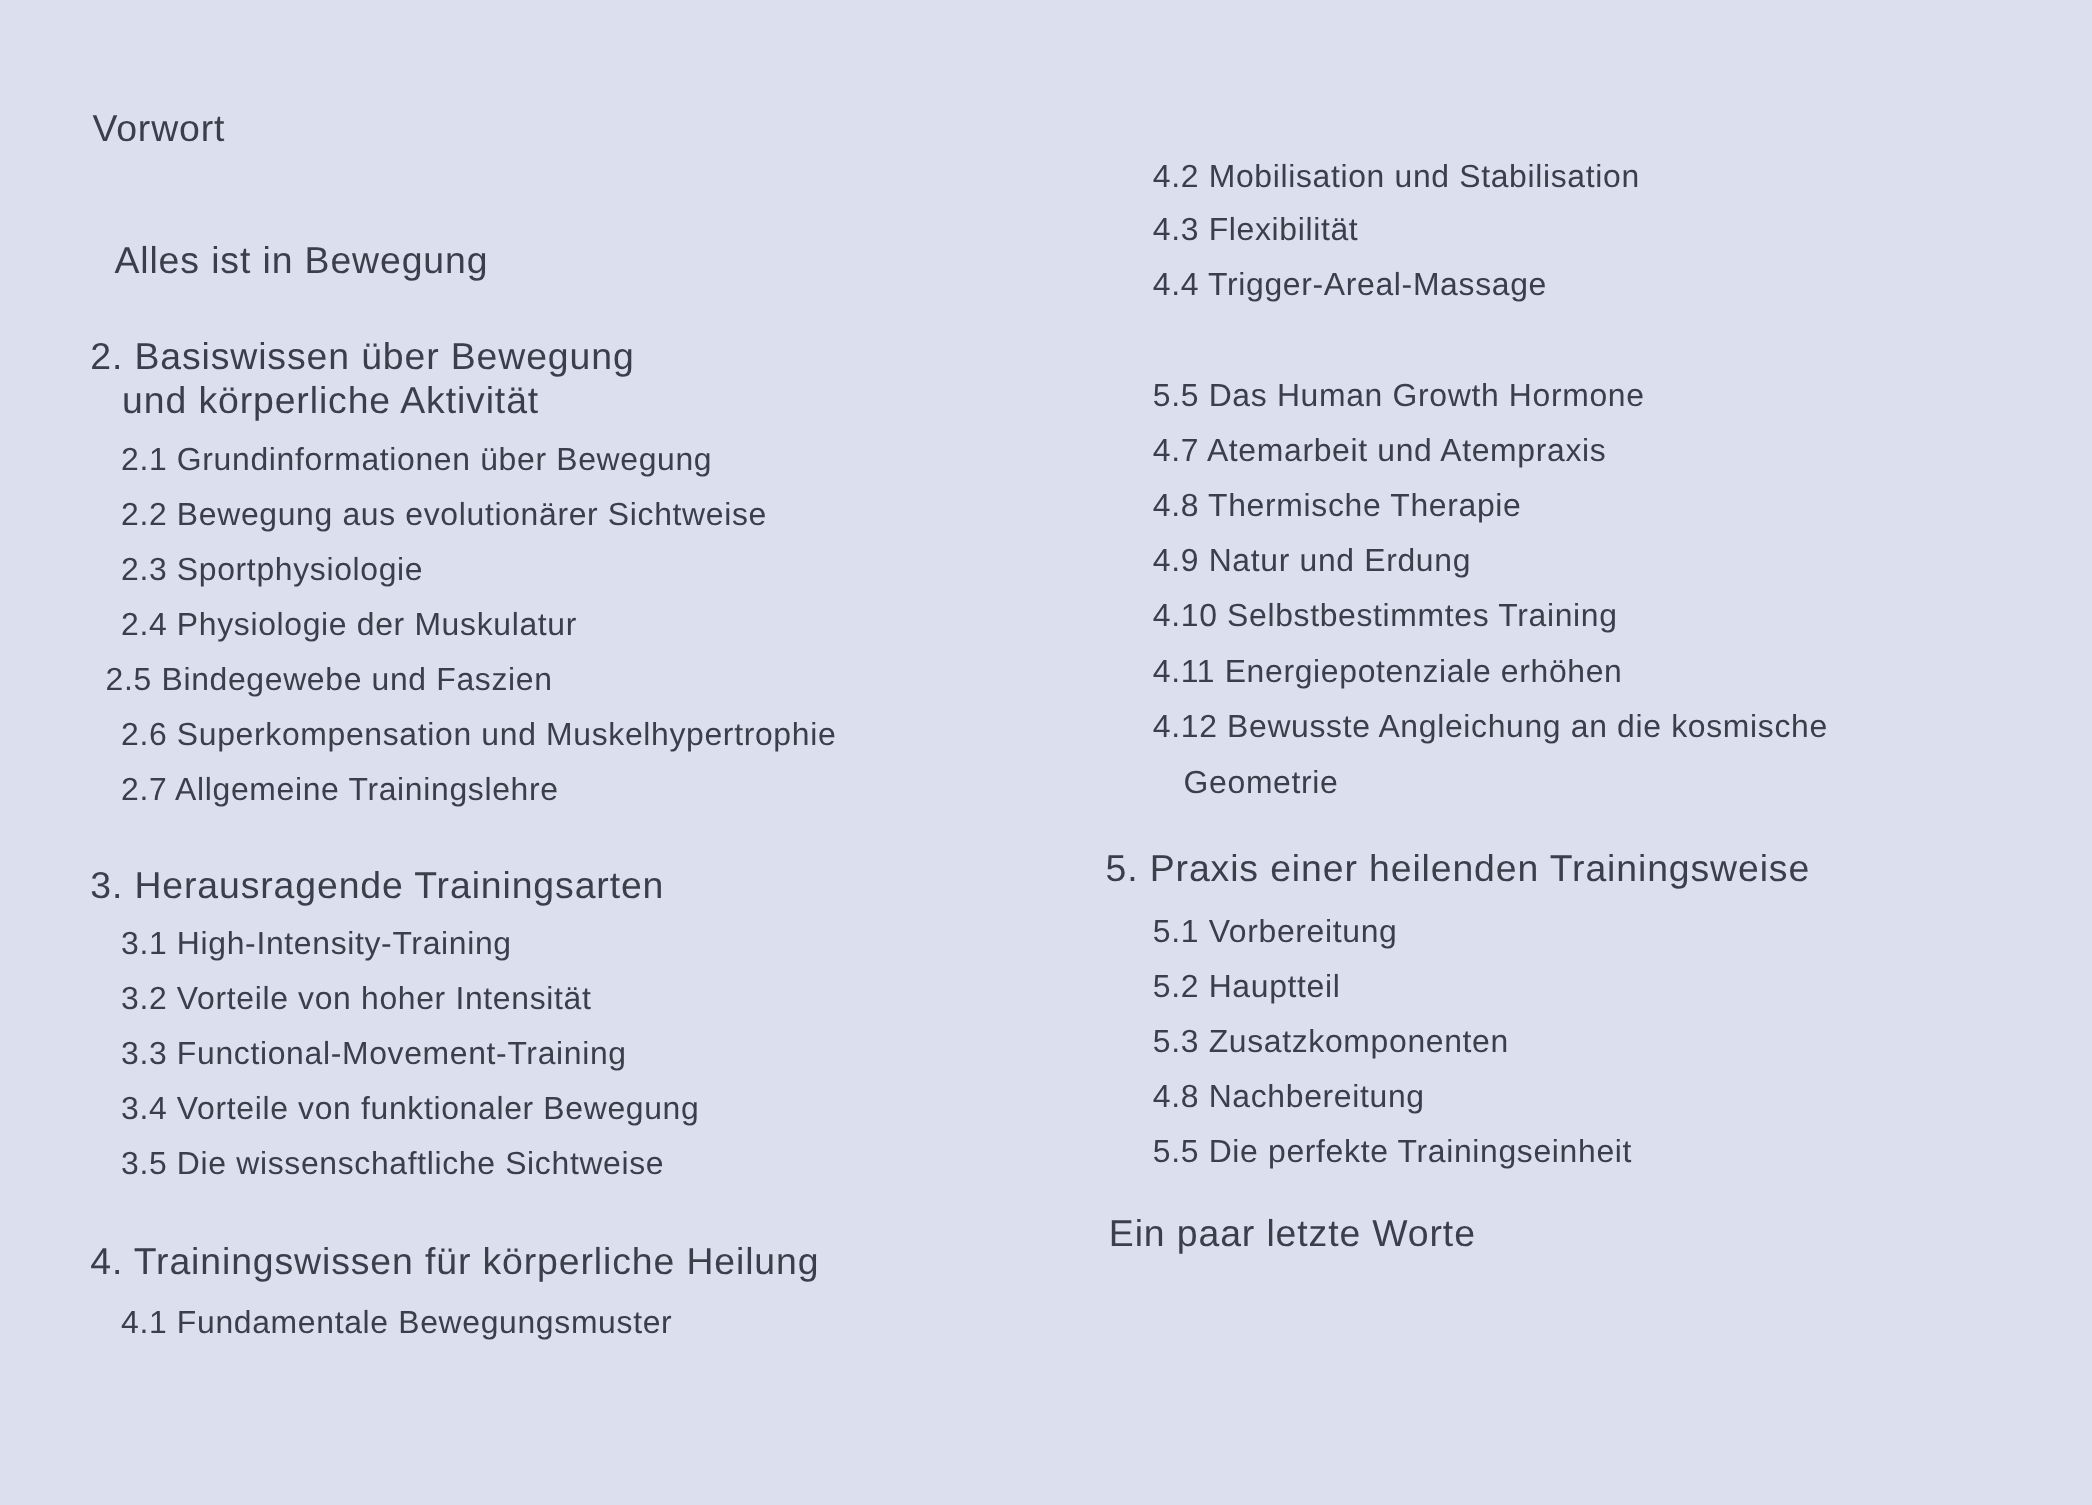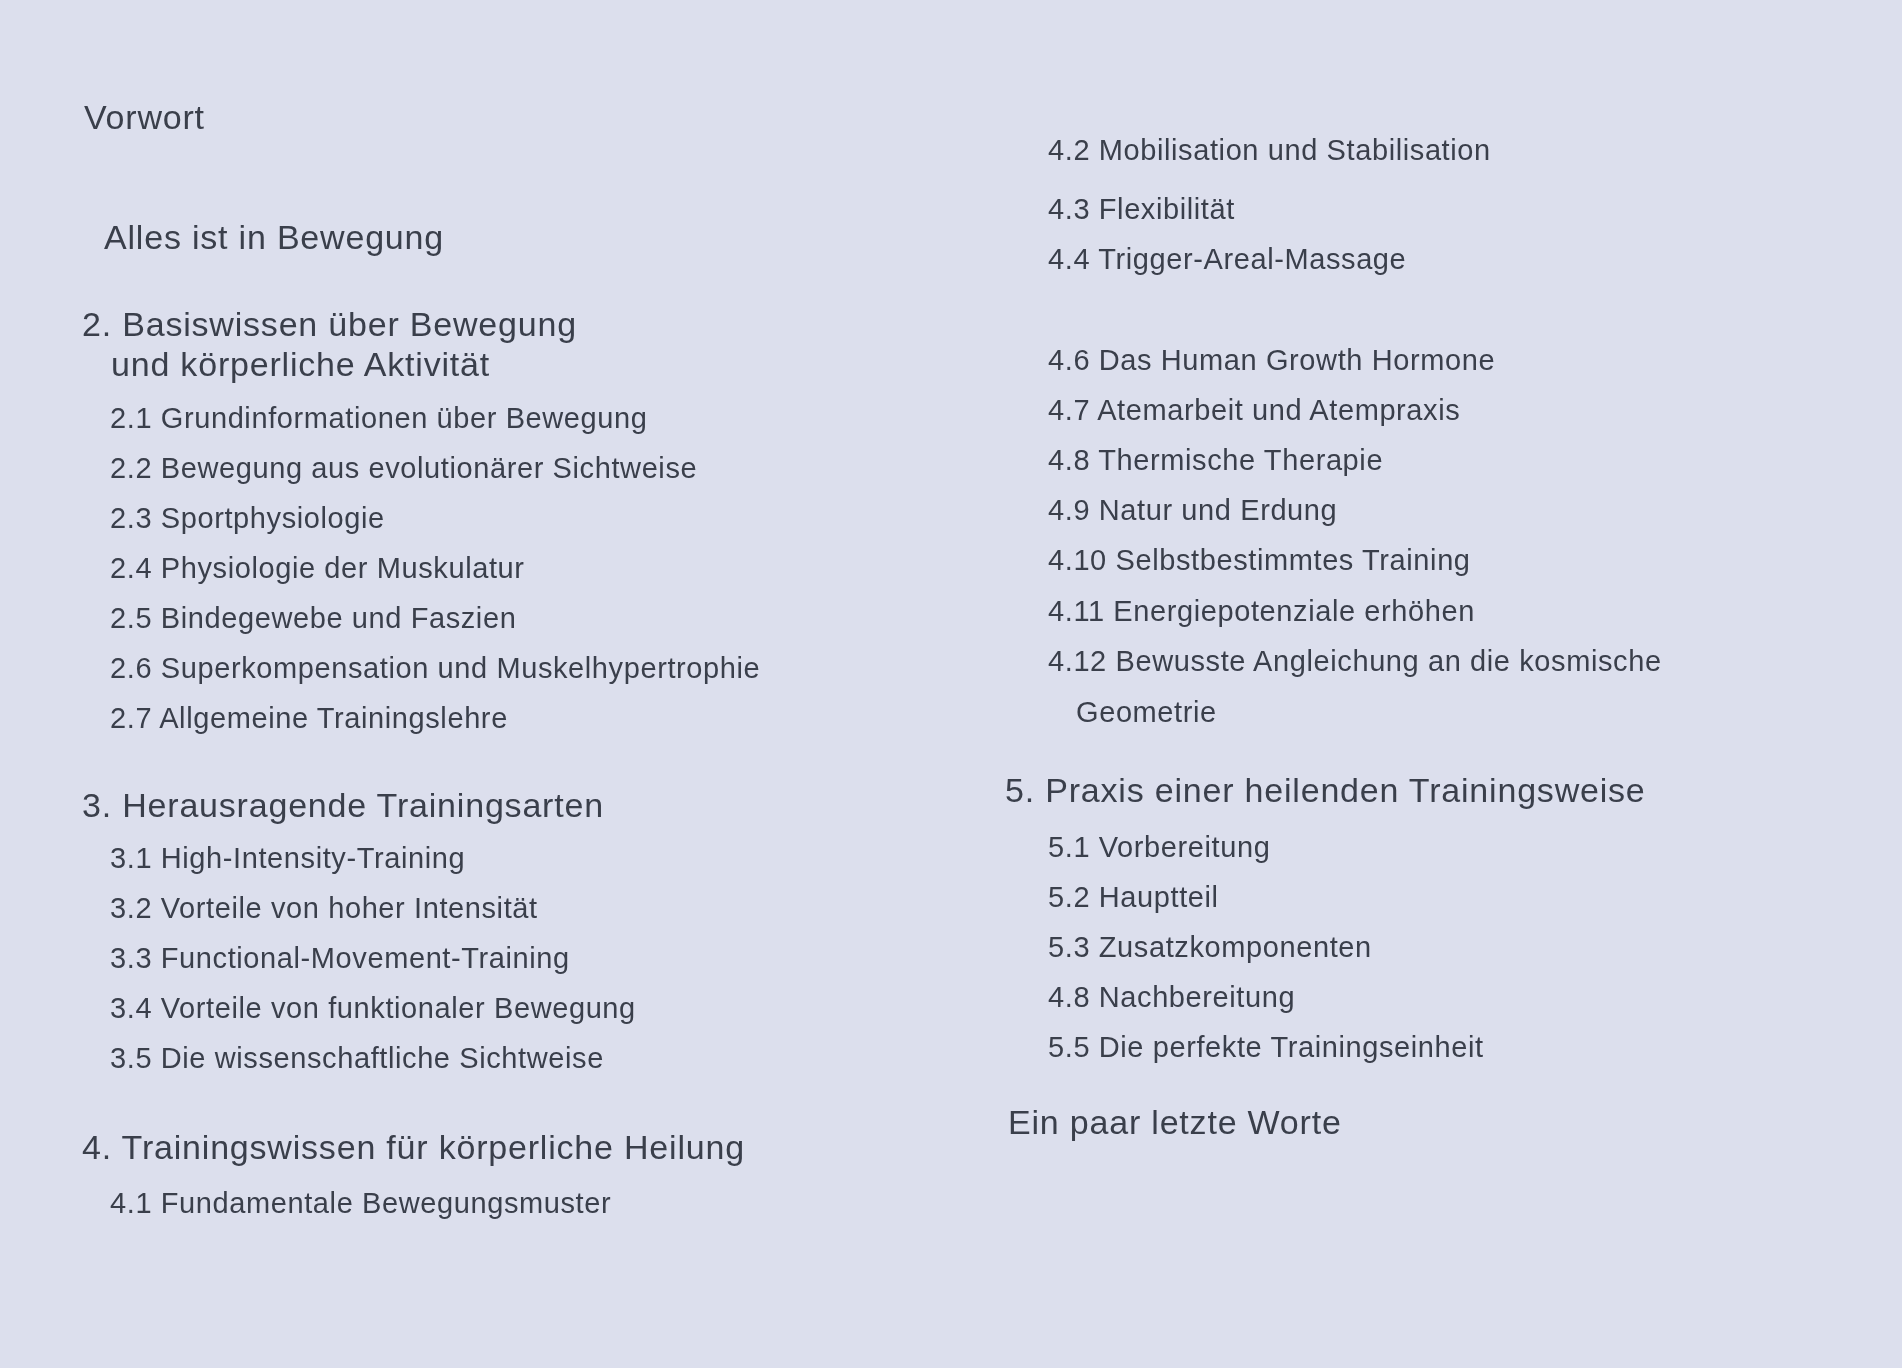--- a/index.html
+++ b/index.html
@@ -44,38 +44,38 @@
   <div class="line h" style="left:84px;  top:98px;">Vorwort</div>
 
   <div class="line h" style="left:104px; top:218px;">Alles ist in Bewegung</div>
 
   <div class="line h" style="left:82px;  top:305px;">2. Basiswissen über Bewegung</div>
   <div class="line h" style="left:111px; top:345px;">und körperliche Aktivität</div>
   <div class="line s" style="left:110px; top:402px;">2.1 Grundinformationen über Bewegung</div>
   <div class="line s" style="left:110px; top:452px;">2.2 Bewegung aus evolutionärer Sichtweise</div>
   <div class="line s" style="left:110px; top:502px;">2.3 Sportphysiologie</div>
   <div class="line s" style="left:110px; top:552px;">2.4 Physiologie der Muskulatur</div>
-  <div class="line s" style="left:110px; top:602px;">2.5 Bindegewebe und Faszien</div>
+  <div class="line s" style="left:96px; top:602px;">2.5 Bindegewebe und Faszien</div>
   <div class="line s" style="left:110px; top:652px;">2.6 Superkompensation und Muskelhypertrophie</div>
   <div class="line s" style="left:110px; top:702px;">2.7 Allgemeine Trainingslehre</div>
 
   <div class="line h" style="left:82px;  top:786px;">3. Herausragende Trainingsarten</div>
   <div class="line s" style="left:110px; top:842px;">3.1 High-Intensity-Training</div>
   <div class="line s" style="left:110px; top:892px;">3.2 Vorteile von hoher Intensität</div>
   <div class="line s" style="left:110px; top:942px;">3.3 Functional-Movement-Training</div>
   <div class="line s" style="left:110px; top:992px;">3.4 Vorteile von funktionaler Bewegung</div>
   <div class="line s" style="left:110px; top:1042px;">3.5 Die wissenschaftliche Sichtweise</div>
 
   <div class="line h" style="left:82px;  top:1128px;">4. Trainingswissen für körperliche Heilung</div>
   <div class="line s" style="left:110px; top:1187px;">4.1 Fundamentale Bewegungsmuster</div>
 
-  <div class="line s" style="left:1048px; top:134px;">4.2 Mobilisation und Stabilisation</div>
+  <div class="line s" style="left:1048px; top:145px;">4.2 Mobilisation und Stabilisation</div>
   <div class="line s" style="left:1048px; top:193px;">4.3 Flexibilität</div>
   <div class="line s" style="left:1048px; top:243px;">4.4 Trigger-Areal-Massage</div>
-  <div class="line s" style="left:1048px; top:344px;">4.6 Das Human Growth Hormone</div>
+  <div class="line s" style="left:1048px; top:344px;">5.5 Das Human Growth Hormone</div>
   <div class="line s" style="left:1048px; top:394px;">4.7 Atemarbeit und Atempraxis</div>
   <div class="line s" style="left:1048px; top:444px;">4.8 Thermische Therapie</div>
   <div class="line s" style="left:1048px; top:494px;">4.9 Natur und Erdung</div>
   <div class="line s" style="left:1048px; top:544px;">4.10 Selbstbestimmtes Training</div>
   <div class="line s" style="left:1048px; top:595px;">4.11 Energiepotenziale erhöhen</div>
   <div class="line s" style="left:1048px; top:645px;">4.12 Bewusste Angleichung an die kosmische</div>
   <div class="line s" style="left:1076px; top:696px;">Geometrie</div>
 
   <div class="line h" style="left:1005px; top:771px;">5. Praxis einer heilenden Trainingsweise</div>
   <div class="line s" style="left:1048px; top:831px;">5.1 Vorbereitung</div>

